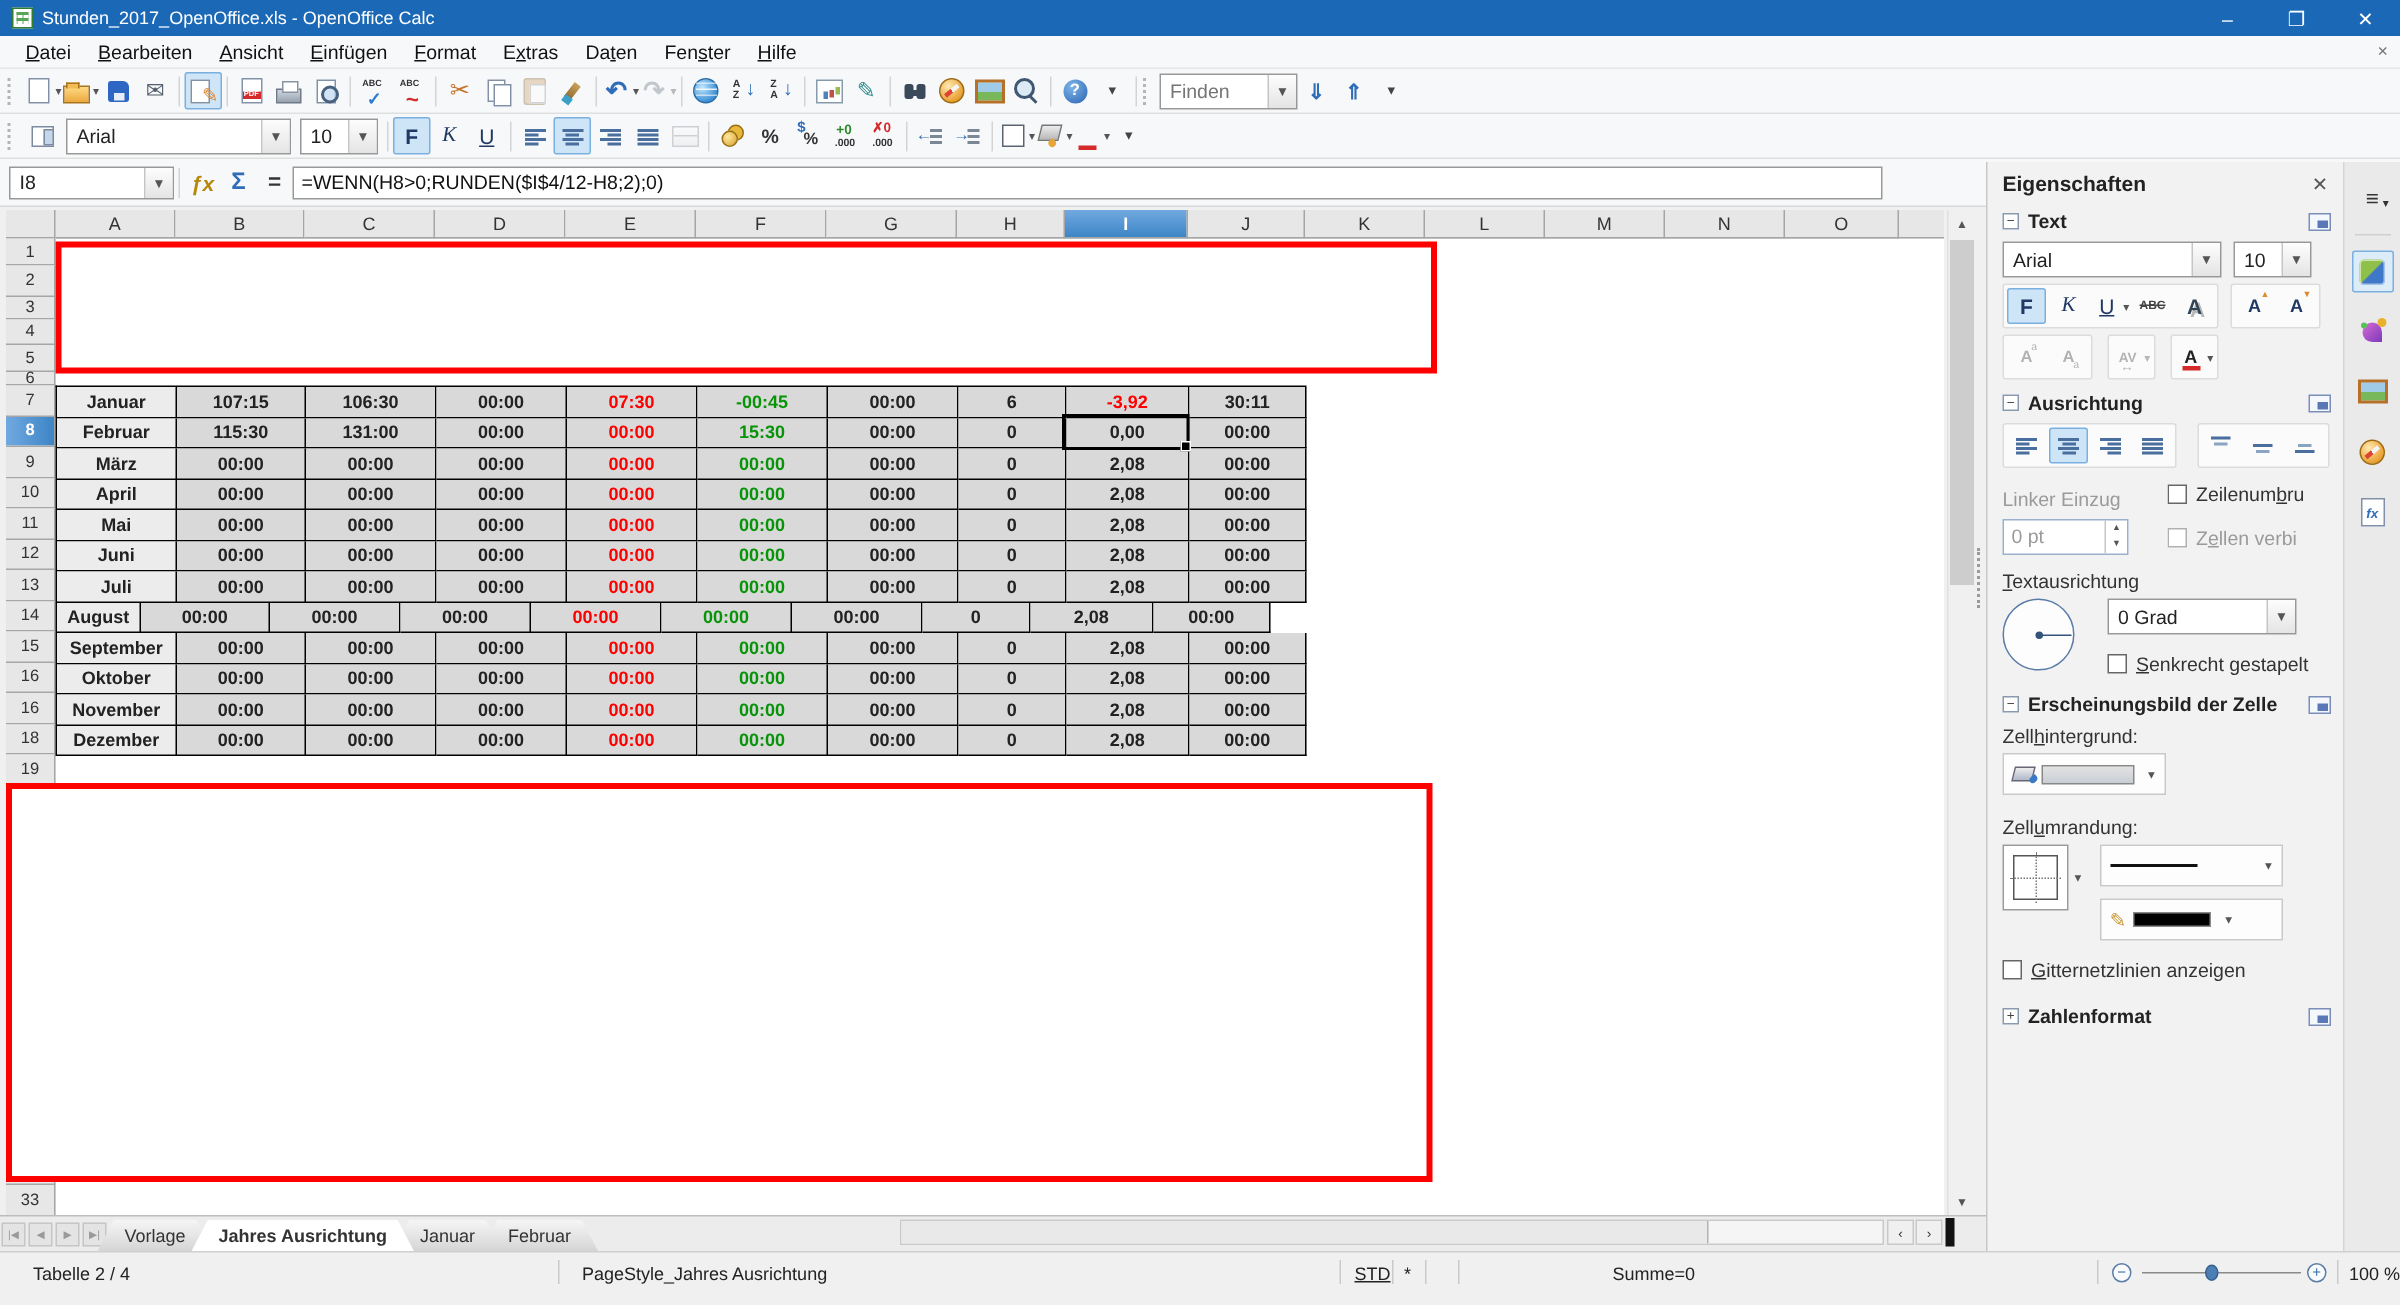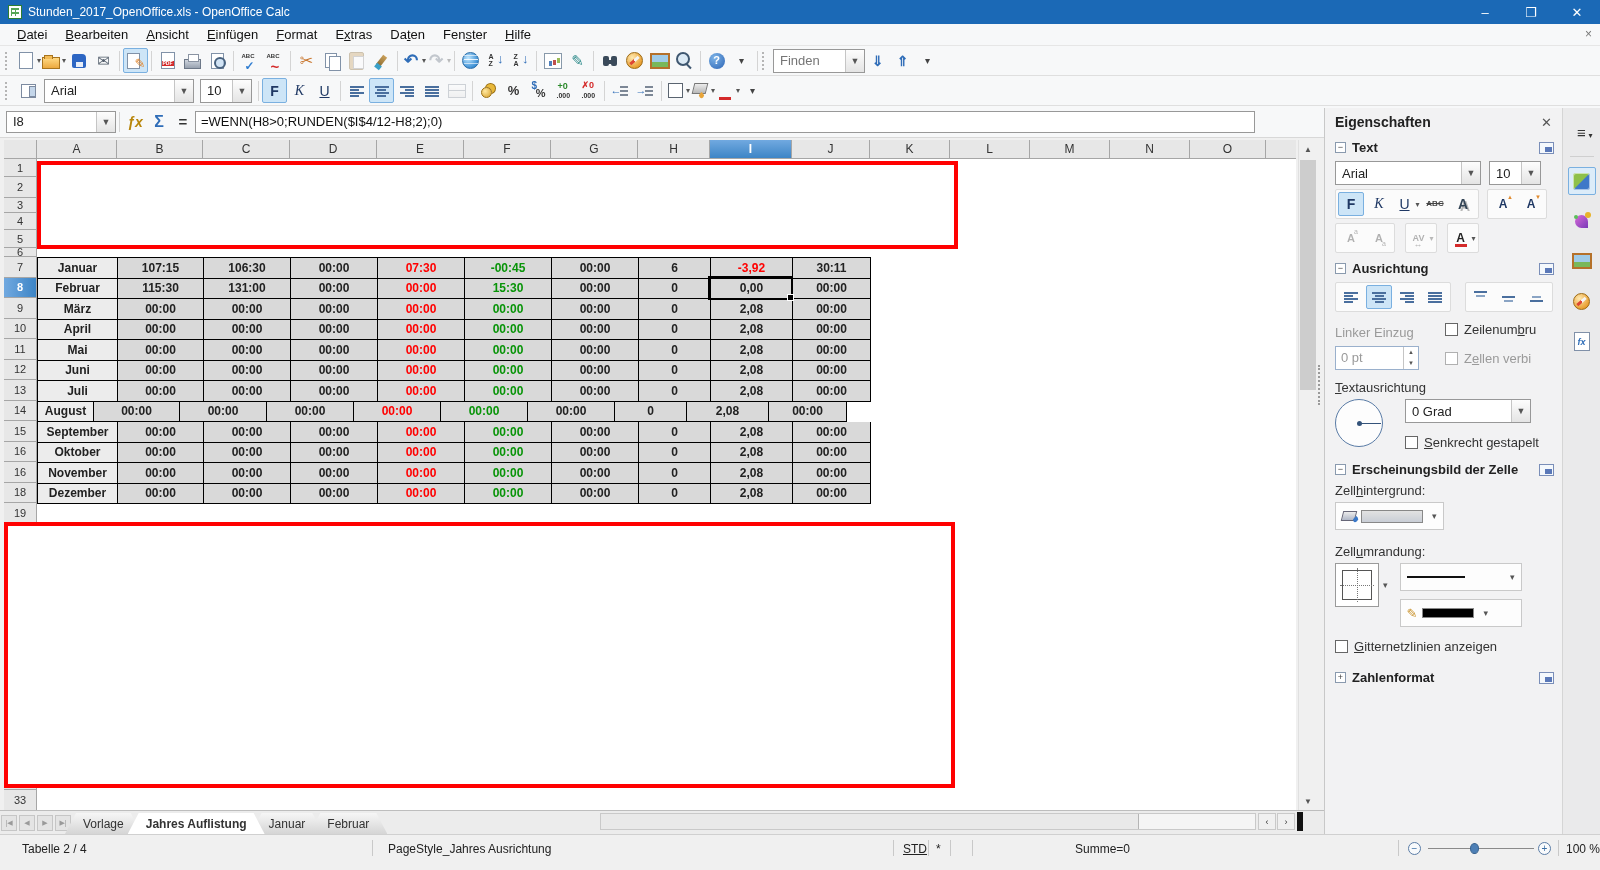--- a/index.html
+++ b/index.html
@@ -697,21 +697,21 @@
   <span class="sarrow" style="top:652px;">▼</span>
 </div>
 <div class="split-grip"></div>
 
 <div class="tabrow" id="tabrow">
     <span class="tnav">|◀</span>
     <span class="tnav">◀</span>
     <span class="tnav">▶</span>
     <span class="tnav">▶|</span>
     <span class="stab">Vorlage</span>
-    <span class="stab active">Jahres Auflistung</span>
+    <span class="stab active">Jahres Ausrichtung</span>
     <span class="stab">Januar</span>
     <span class="stab">Februar</span>
   </div>
 <div class="hscroll">
     <div class="hthumb"></div>
   </div>
 <div class="hbtn" style="left:1258px;">‹</div>
 <div class="hbtn" style="left:1277px;">›</div>
 <div class="wsplit"></div>
 

